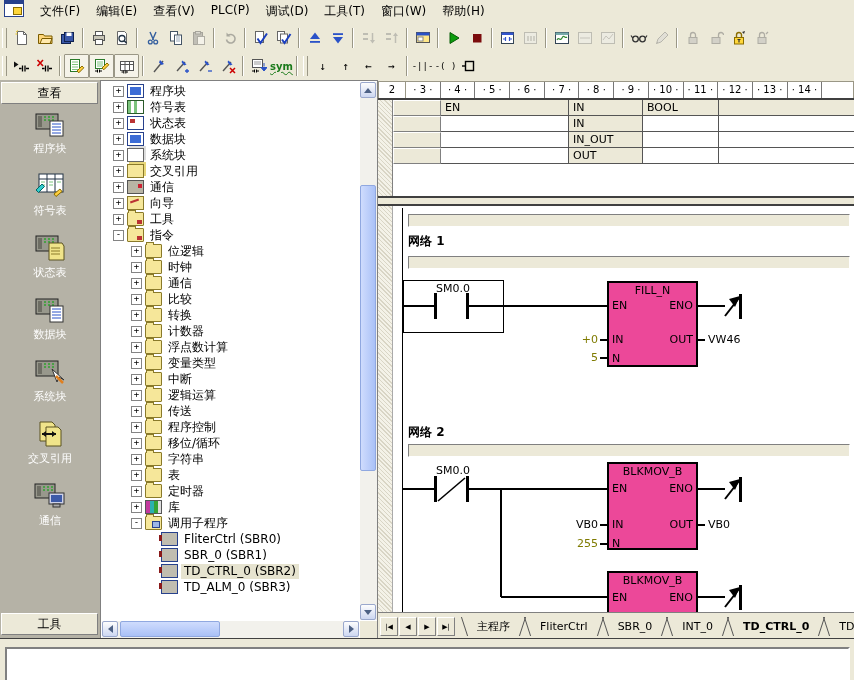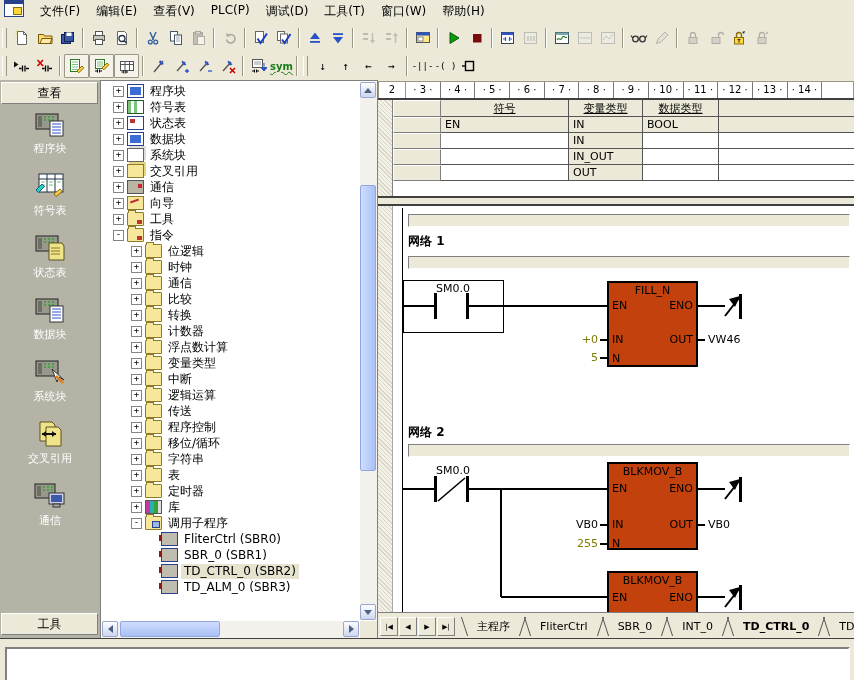--- a/index.html
+++ b/index.html
@@ -104,21 +104,21 @@
   .vcell.gray{background:#ece9d8;}
   
   .esplit{position:absolute;left:0;right:0;top:118px;height:8px;background:#ece9d8;border-bottom:2px solid #404040;box-sizing:border-box;}
   
   .netarea{position:absolute;left:0;right:0;top:126px;bottom:26px;background:#fff;overflow:hidden;}
   .ngutter{position:absolute;left:0;top:0;width:14px;bottom:0;border-right:1px solid #aaa;}
   .cbar{position:absolute;left:30px;right:4px;height:13px;background:#ece9d8;border:1px solid;border-color:#808080 #fff #fff #808080;box-sizing:border-box;}
   .nettitle{position:absolute;left:30px;font-weight:bold;font-size:12px;}
   .ll{position:absolute;font-size:11px;line-height:13px;}
   .olv{color:#7f7b00;}
-  .lbox{position:absolute;border:2px solid #000;background:#c2410c;width:87px;}
+  .lbox{position:absolute;border:2px solid #000;background:#ec4899;width:87px;}
   .lbox .bt{position:absolute;left:0;right:0;top:1px;text-align:center;font-size:11px;}
   .pin{position:absolute;font-size:11px;line-height:13px;}
   .selrect{position:absolute;border:1px solid #000;}
   .wiresvg{position:absolute;left:0;top:0;}
   
   .tabbar{position:absolute;left:0;right:0;bottom:0;height:26px;background:#ece9d8;border-top:1px solid #808080;
           display:flex;align-items:flex-end;padding:0 0 2px 2px;box-sizing:border-box;}
   .tnav{width:16px;height:17px;margin-right:1px;background:#ece9d8;border:1px solid;border-color:#fff #808080 #808080 #fff;
         font-size:7px;display:flex;align-items:center;justify-content:center;flex:none;}
   .tabs{display:flex;margin-left:6px;align-items:flex-end;height:20px;}
@@ -742,27 +742,20 @@
           <span class="rcell">11</span>
           <span class="rcell">12</span>
           <span class="rcell">13</span>
           <span class="rcell">14</span>
         </span>
       </div>
 
       <div class="vtable">
         <div class="vgutter hatch"></div>
         <div class="vrows">
-          <div class="vrow hd">
-            <span class="vcell c-rh"></span>
-            <span class="vcell c-sym">符号</span>
-            <span class="vcell c-vt">变量类型</span>
-            <span class="vcell c-dt">数据类型</span>
-            <span class="vcell c-rest"></span>
-          </div>
           <div class="vrow">
             <span class="vcell c-rh"></span>
             <span class="vcell c-sym gray">EN</span>
             <span class="vcell c-vt gray">IN</span>
             <span class="vcell c-dt gray">BOOL</span>
             <span class="vcell c-rest gray"></span>
           </div>
           <div class="vrow">
             <span class="vcell c-rh"></span>
             <span class="vcell c-sym"></span>

